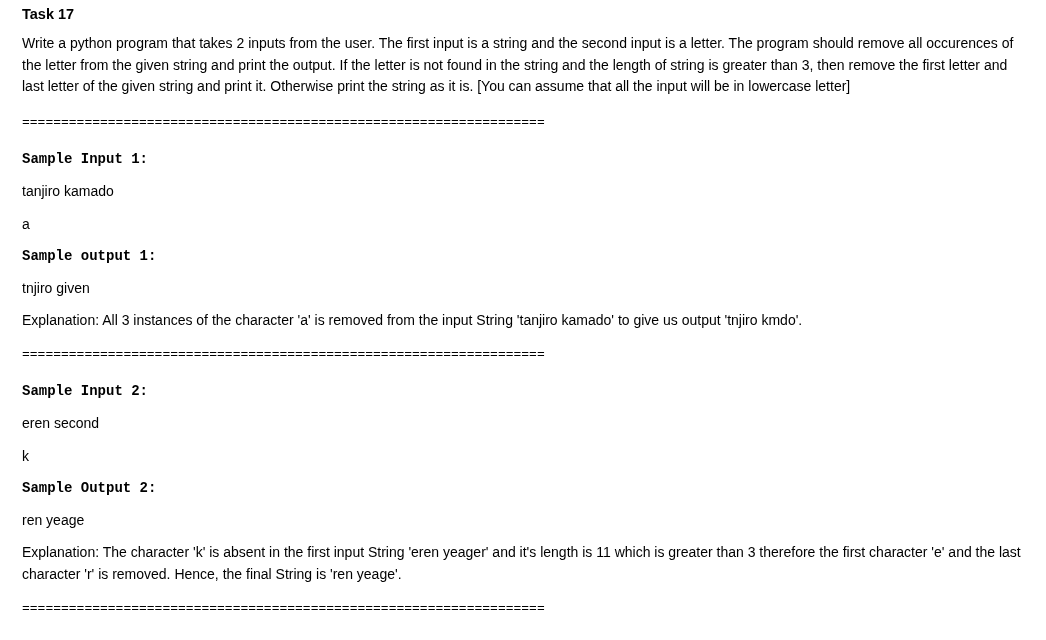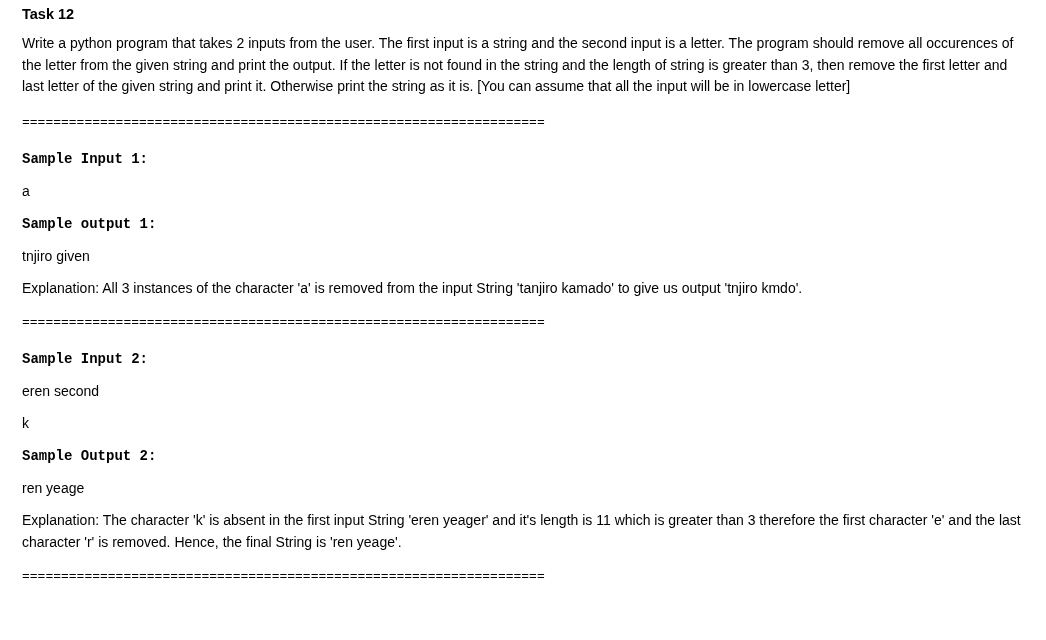--- a/index.html
+++ b/index.html
@@ -54,27 +54,28 @@
     }
     .expl-line b {
       font-weight: normal;
     }
   </style>
 </head>
 <body>
 
 <div class="page">
 
-  <div class="task-title">Task 12</div>
+  <div class="task-title">Task 17</div>
 
   <div class="intro">Write a python program that takes 2 inputs from the user. The first input is a string and the second input is a letter. The program should remove all occurences of the letter from the given string and print the output. If the letter is not found in the string and the length of string is greater than 3, then remove the first letter and last letter of the given string and print it. Otherwise print the string as it is. [You can assume that all the input will be in lowercase letter]</div>
 
   <div class="sep">===================================================================</div>
 
   <div class="label">Sample Input 1:</div>
+  <div class="val">tanjiro kamado</div>
   <div class="val">a</div>
   <div class="label">Sample output 1:</div>
   <div class="val">tnjiro given</div>
   <div class="expl-line">
     <b>Explanation</b><span>: All 3 instances of the character 'a' is removed from the input String 'tanjiro kamado' to give us output 'tnjiro kmdo'.</span>
   </div>
 
   <div class="sep">===================================================================</div>
 
   <div class="label">Sample Input 2:</div>

